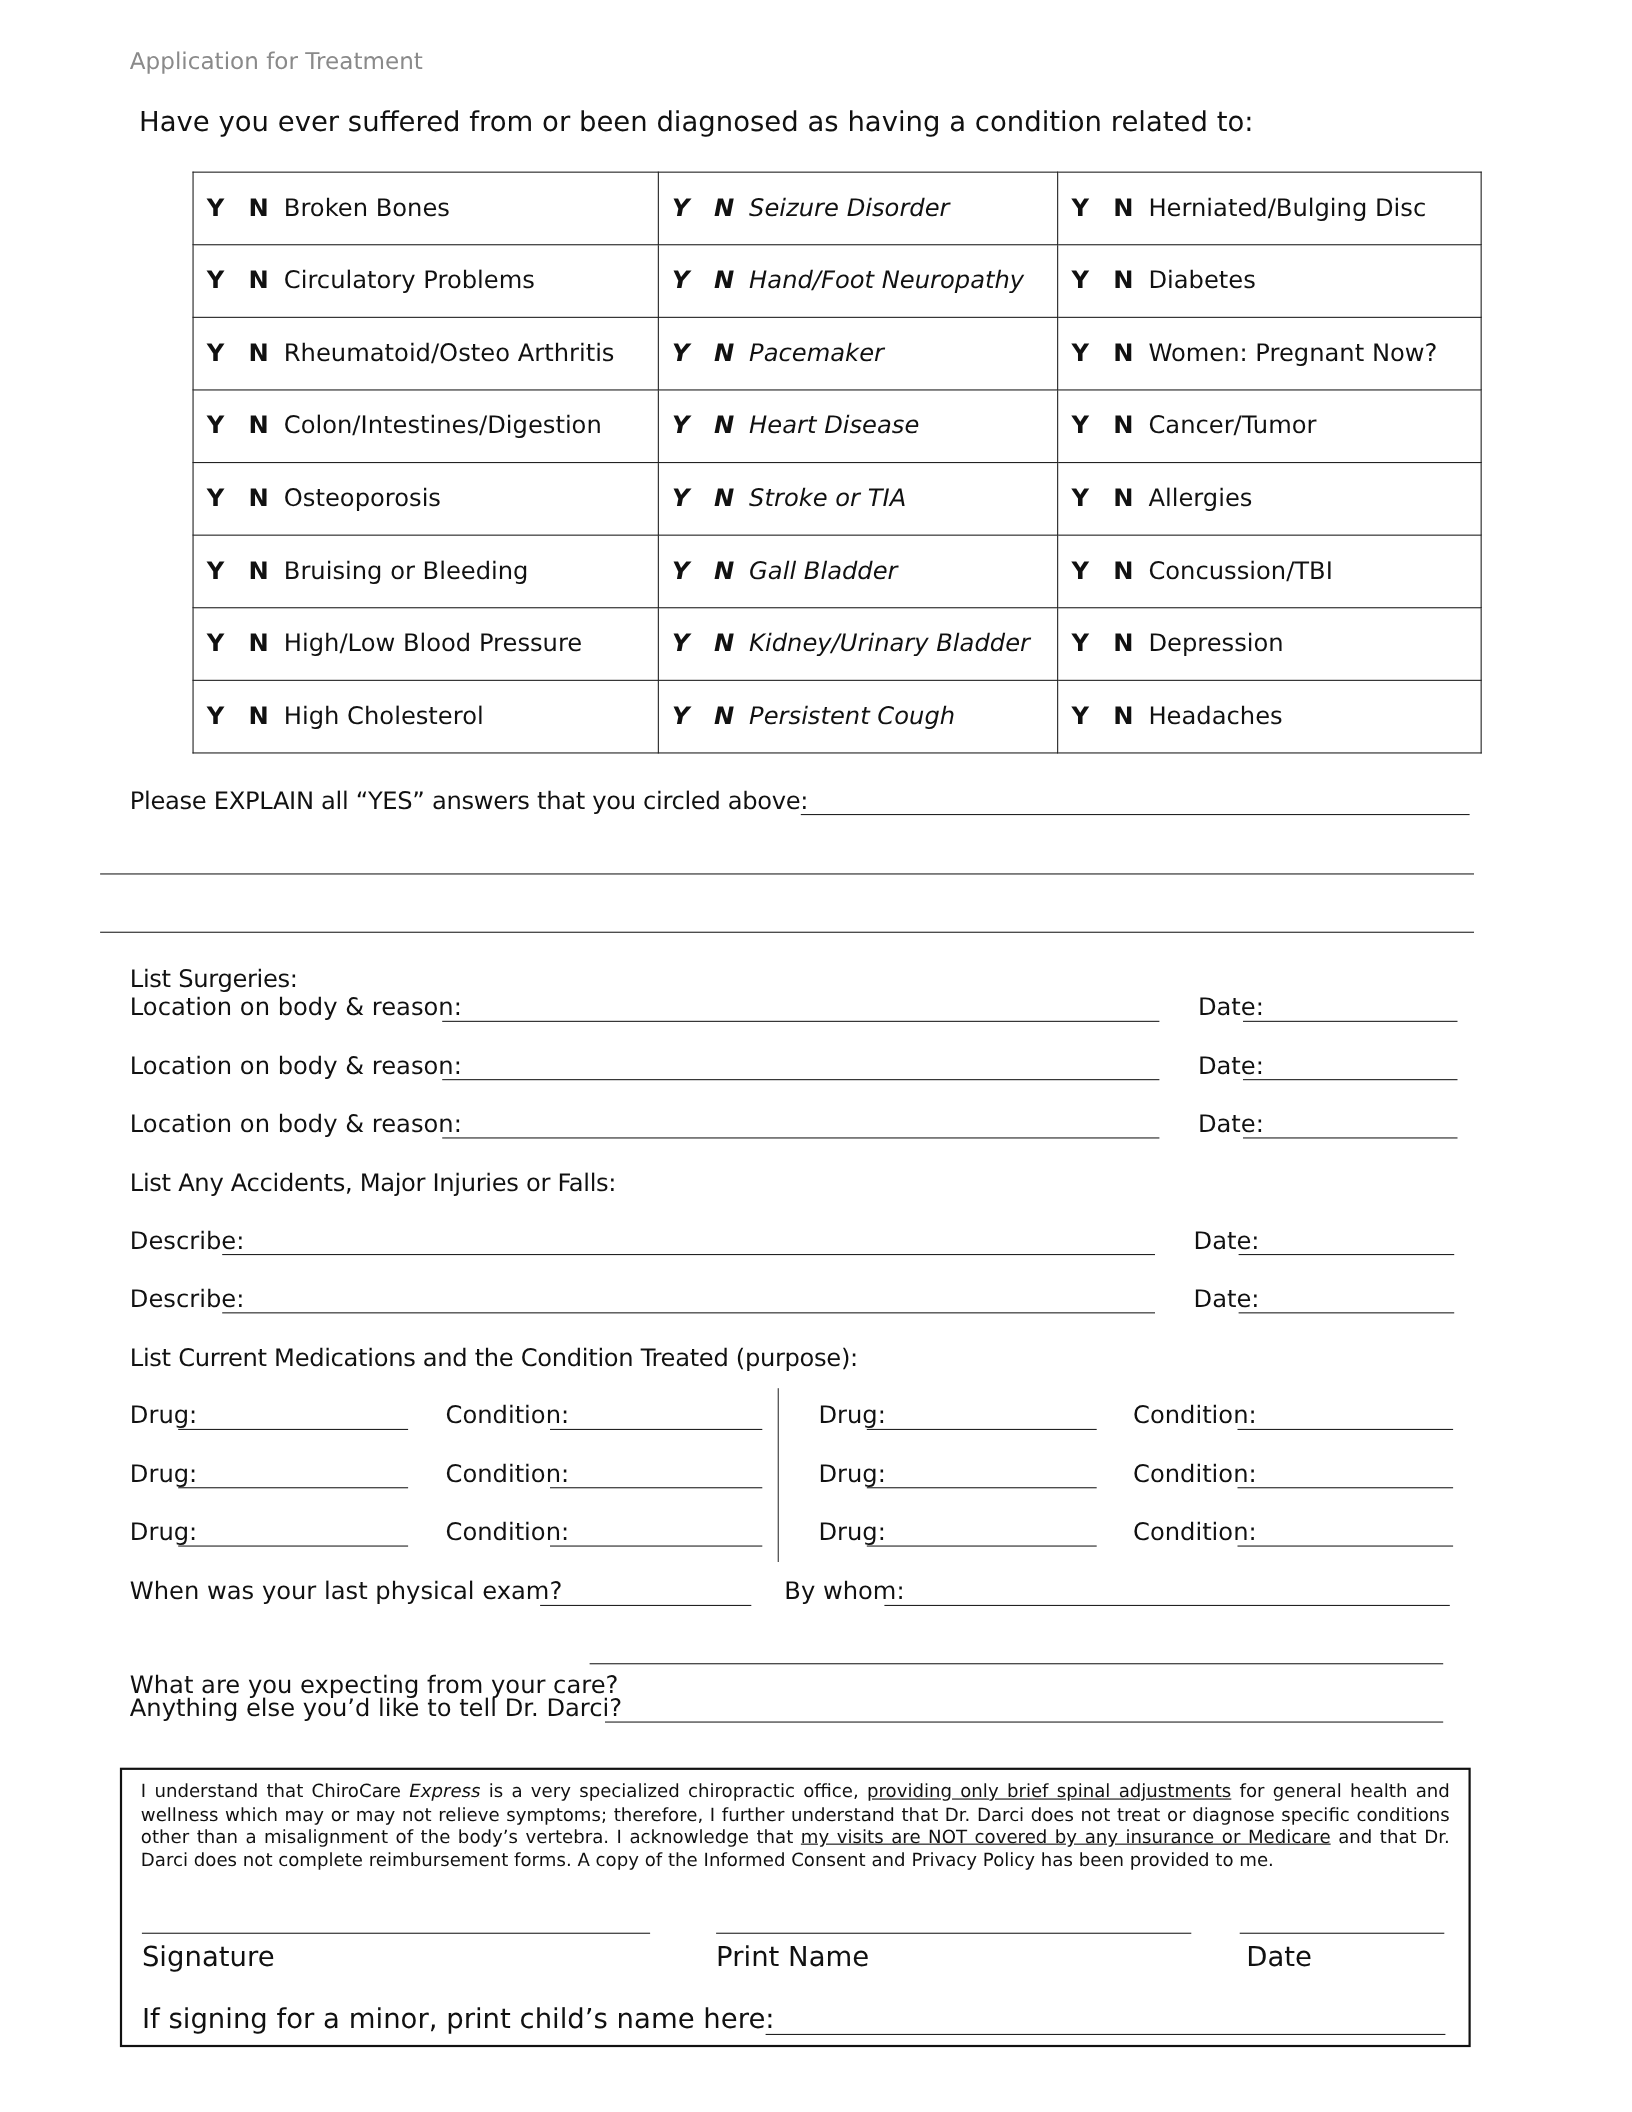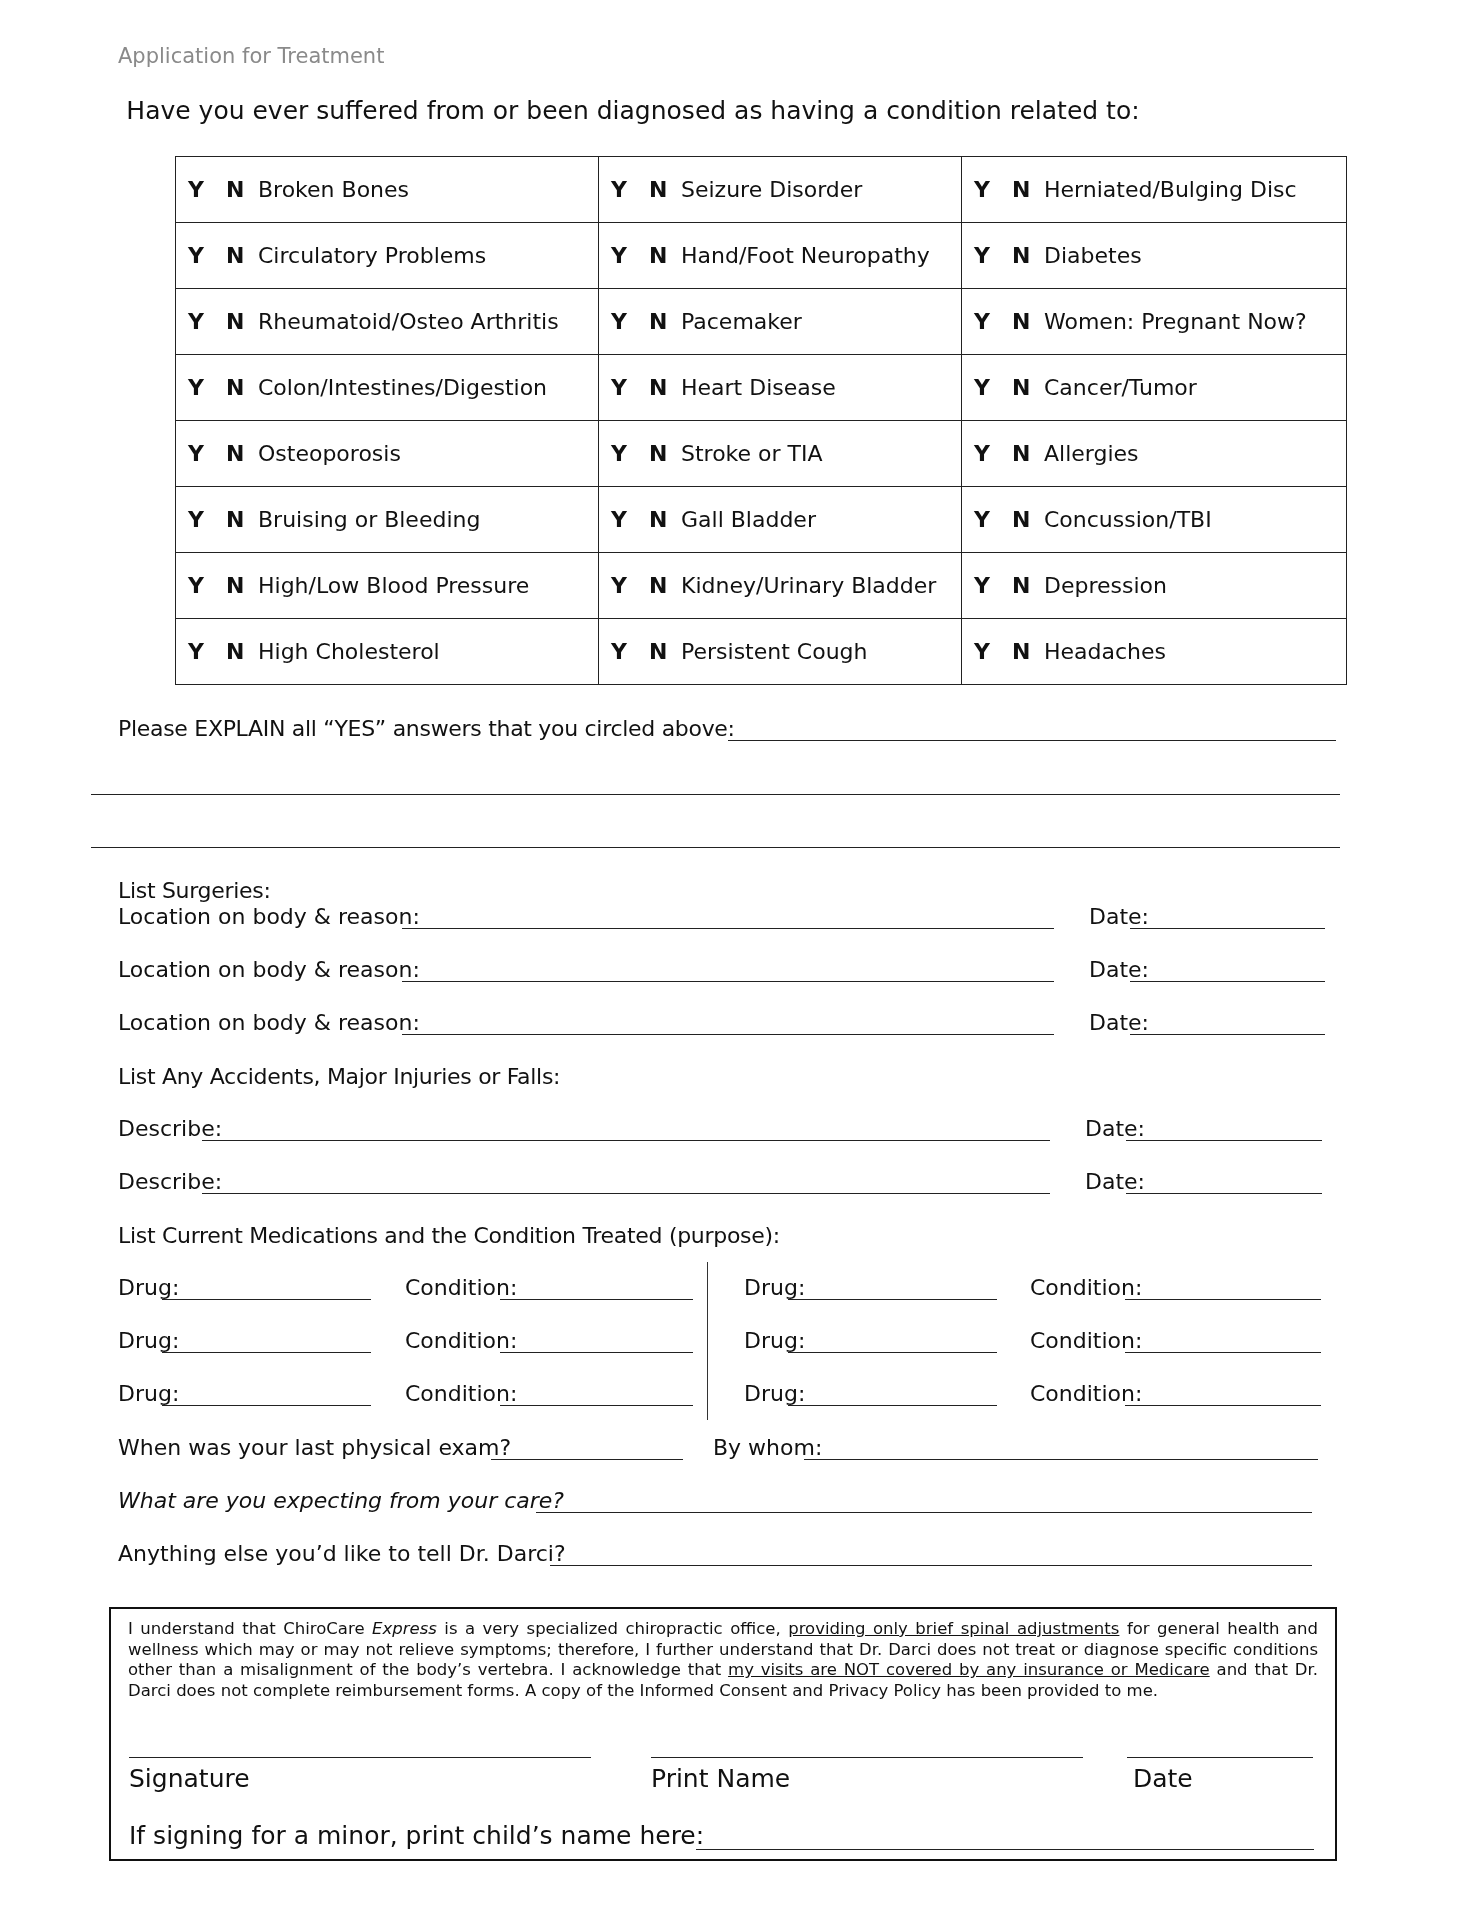--- a/index.html
+++ b/index.html
@@ -4,21 +4,21 @@
 <style>
   html, body { margin:0; padding:0; background:#fff; }
   body { width:1484px; height:1920px; position:relative; overflow:hidden;
          font-family:"DejaVu Sans", sans-serif; color:#111; }
   .abs { position:absolute;margin-left:27px; }
   .doc-title { left:91px; top:44px; font-size:21px; color:#8a8a8a; }
   .q-head { left:0; width:1212px; text-align:center; font-size:25px; line-height:30px; top:96px; }
   .cond-table { position:absolute; left:175px; top:156px; width:1172px; border-collapse:collapse; }
   .cond-table td { border:1.5px solid #222; height:65px; padding:0 0 0 12px; font-size:22px; white-space:nowrap; vertical-align:middle; }
   .cond-table td.c1 { width:410px; }
-  .cond-table td.c2 { width:350px; }
+  .cond-table td.c2 { width:350px;font-style:italic; }
   .yn { font-weight:bold; display:inline-block; }
   .yn.y { width:38px; }
   .yn.n { width:32px; }
   .line-lbl { font-size:22px; }
   .bold-lbl { font-size:22px; font-family:"DejaVu Sans", sans-serif; font-weight:normal; letter-spacing:-0.3px; }
   .rule { position:absolute; border-bottom:1.5px solid #222; height:0; }
   .divider-v { position:absolute; border-left:1.5px solid #333; }
   .consent-box { position:absolute; left:109px; top:1607px; width:1224px; height:250px; border:2px solid #111; }
   .consent-text { position:absolute; left:17px; top:10px; width:1190px; font-size:16.5px; line-height:20.6px; text-align:justify; }
   .consent-text u { text-decoration:underline; }
@@ -137,21 +137,21 @@
     <div class="rule" style="left:788px;top:1405px;width:209px;"></div>
     <div class="abs line-lbl" style="left:1003px;top:1381px;">Condition:</div>
     <div class="rule" style="left:1125px;top:1405px;width:196px;"></div>
   </div>
 
 <div class="abs line-lbl" style="left:91px;top:1435px;">When was your last physical exam?</div>
 <div class="rule" style="left:491px;top:1459px;width:192px;"></div>
 <div class="abs line-lbl" style="left:686px;top:1435px;">By whom:</div>
 <div class="rule" style="left:804px;top:1459px;width:514px;"></div>
 
-<div class="abs line-lbl" style="left:91px;top:1488px;font-style:italic;">What are you expecting from your care?</div>
+<div class="abs line-lbl" style="left:91px;top:1520px;">What are you expecting from your care?</div>
 <div class="rule" style="left:536px;top:1512px;width:776px;"></div>
 
 <div class="abs line-lbl" style="left:91px;top:1541px;">Anything else you’d like to tell Dr. Darci?</div>
 <div class="rule" style="left:550px;top:1565px;width:762px;"></div>
 
 <div class="consent-box">
   <div class="consent-text"><span>I understand that ChiroCare </span><i>Express</i><span> is a very specialized chiropractic office, </span><u>providing only brief spinal adjustments</u><span> for general health and wellness which may or may not relieve symptoms; therefore, I further understand that Dr. Darci does not treat or diagnose specific conditions other than a misalignment of the body’s vertebra.  I acknowledge that </span><u>my visits are NOT covered by any insurance or Medicare</u><span> and that Dr. Darci does not complete reimbursement forms.  A copy of the Informed Consent and Privacy Policy has been provided to me.</span></div>
 
   <div class="rule" style="left:18px;top:148px;width:462px;"></div>
   <div class="sig-lbl" style="left:18px;top:155px;">Signature</div>

